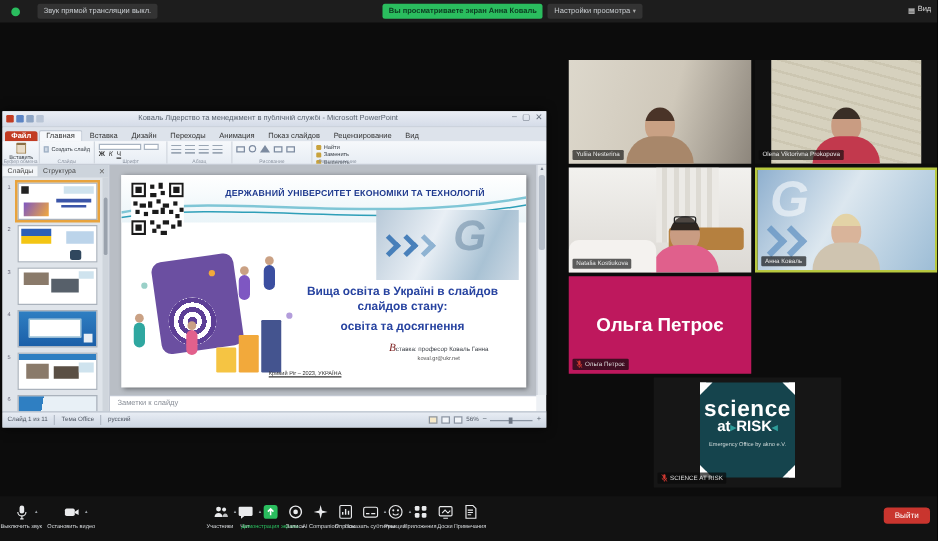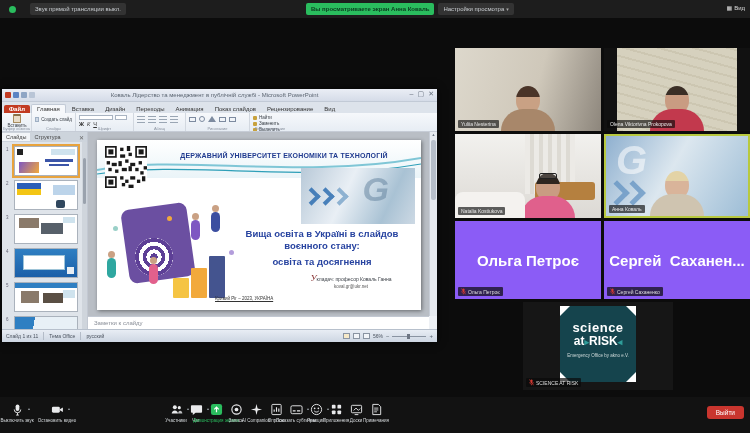--- a/index.html
+++ b/index.html
@@ -152,34 +152,34 @@
 .p2 .head{background:linear-gradient(#3a2e26 32%,#c99c82 33%)}
 .p2 .body{background:#c2394d}
 .p3{left:64%}
 .p3 .head{background:linear-gradient(#2e2620 40%,#c99c82 41%)}
 .p3 .head::after{content:'';display:block;width:16px;height:4px;border:1px solid #222;border-radius:2px;margin:13px auto 0;background:rgba(255,255,255,.15)}
 .p3 .body{background:#e0608c}
 .p4 .head{background:linear-gradient(#e3d3a6 34%,#d9b49a 35%)}
 .p4 .body{background:#cfc4b0}
 .nlabel{position:absolute;left:3px;bottom:3px;background:rgba(10,10,10,.65);color:#e8e8e8;font-size:5px;padding:1px 3px;border-radius:1px;max-width:92%;white-space:nowrap;overflow:hidden;z-index:5}
 
-.ntile{position:absolute;background:#8b5cf6;display:flex;align-items:center;justify-content:center;cursor:pointer}
+.ntile{position:absolute;background:#be185d;display:flex;align-items:center;justify-content:center;cursor:pointer}
 .n1{left:455px;top:221px;width:146px;height:78px}
 .n2{left:604px;top:221px;width:146px;height:78px}
 .bigname{color:#fff;font-size:15px;font-weight:600;white-space:pre;overflow:hidden}
 .minilabel{position:absolute;left:3px;bottom:3px;display:flex;align-items:center;gap:2px;background:rgba(10,10,10,.7);padding:1px 3px;color:#ddd;font-size:5px;border-radius:1px}
 
 .stile{position:absolute;left:523px;top:302px;width:150px;height:88px;background:#161616;cursor:pointer}
 .slogo{position:absolute;left:37px;top:4px;width:76px;height:76px;background:var(--science-teal,#15444d);border-radius:6px;text-align:center;color:#fff}
 .ctri{position:absolute;width:0;height:0;border:5px solid transparent}
 .ctl{left:0;top:0;border-top-color:#fff;border-left-color:#fff}
 .ctr{right:0;top:0;border-top-color:#fff;border-right-color:#fff}
 .cbl{left:0;bottom:0;border-bottom-color:#fff;border-left-color:#fff}
 .cbr{right:0;bottom:0;border-bottom-color:#fff;border-right-color:#fff}
-.sl1{margin-top:15px;font-size:13px;font-weight:bold;letter-spacing:.5px;line-height:13px}
+.sl1{margin-top:15px;font-size:18px;font-weight:bold;letter-spacing:.5px;line-height:13px}
 .sl2{font-size:12px;font-weight:bold;line-height:14px}
 .sarr{color:var(--science-accent,#2f9d9a);font-size:9px}
 .ssub{margin-top:4px;font-size:4.5px;color:#cfdada}
 
 
 .btoolbar{position:absolute;left:0;top:397px;width:750px;height:36px;background:#121212;z-index:60}
 .tbl{position:absolute;left:8px;top:6px;display:flex;gap:22px}
 .tbc{position:absolute;left:167px;top:6px;display:flex;gap:2px}
 .tbi{position:relative;width:18px;height:26px;display:flex;flex-direction:column;align-items:center;cursor:pointer}
 .tbi svg,.tbi .share-ic{width:13px;height:13px;display:block}
@@ -405,39 +405,39 @@
           </svg>
         </div>
         <div class="tech">
           <span class="g">G</span>
           <span class="chev c1"></span>
           <span class="chev c2"></span>
           <span class="chev c3"></span>
         </div>
         <div class="stitle">
           <div>Вища освіта в Україні в слайдов</div>
-          <div>воєнного стану:</div>
+          <div>слайдов стану:</div>
           <div class="t3">освіта та досягнення</div>
         </div>
         <div class="illus">
           <span class="flagshape"></span>
             <span class="target"></span>
           <span class="st s1"></span>
             <span class="st s2"></span>
             <span class="st s3"></span>
           <span class="fig f1"></span>
             <span class="fig f2"></span>
             <span class="fig f3"></span>
             <span class="fig f4"></span>
           <span class="leaf l1"></span>
             <span class="leaf l2"></span>
             <span class="leaf l3"></span>
         </div>
         <div class="author">
-          <div class="a1"><span>Укладач:</span> <span>професор Коваль Ганна</span></div>
+          <div class="a1"><span>Вставка:</span> <span>професор Коваль Ганна</span></div>
           <div class="a2">koval.gr@ukr.net</div>
         </div>
         <div class="sfooter">Кривий Ріг – 2023, УКРАЇНА</div>
       </div>
     </div>
     <div class="cscroll">▲<i></i></div>
     <div class="notes">Заметки к слайду</div>
     <div class="status">
       <span>Слайд 1 из 11</span>
       <span class="sep"></span>
@@ -499,31 +499,20 @@
     <span class="bigname">Ольга Петроє</span>
     <span class="minilabel">
         <svg width="5" height="7" viewBox="0 0 8 11">
           <rect x="2.5" y="0.5" width="3" height="6" rx="1.5" fill="#d33a32"></rect>
           <path d="M1 5a3 3 0 0 0 6 0M4 8v2" stroke="#d33a32" fill="none"></path>
           <path d="M0.5 0.5 7.5 10" stroke="#d33a32"></path>
         </svg>
         <span>Ольга Петроє</span>
       </span>
   </div>
-  <div class="ntile n2">
-    <span class="bigname">Сергей  Саханен...</span>
-    <span class="minilabel">
-        <svg width="5" height="7" viewBox="0 0 8 11">
-          <rect x="2.5" y="0.5" width="3" height="6" rx="1.5" fill="#d33a32"></rect>
-          <path d="M1 5a3 3 0 0 0 6 0M4 8v2" stroke="#d33a32" fill="none"></path>
-          <path d="M0.5 0.5 7.5 10" stroke="#d33a32"></path>
-        </svg>
-        <span>Сергей Саханенко</span>
-      </span>
-  </div>
 
   <div class="stile">
     <div class="slogo">
       <span class="ctri ctl"></span>
         <span class="ctri ctr"></span>
         <span class="ctri cbl"></span>
         <span class="ctri cbr"></span>
       <div class="sl1">science</div>
       <div class="sl2"><span>at</span><span class="sarr">▸</span><span>RISK</span><span class="sarr">◂</span></div>
       <div class="ssub">Emergency Office by akno e.V.</div>

